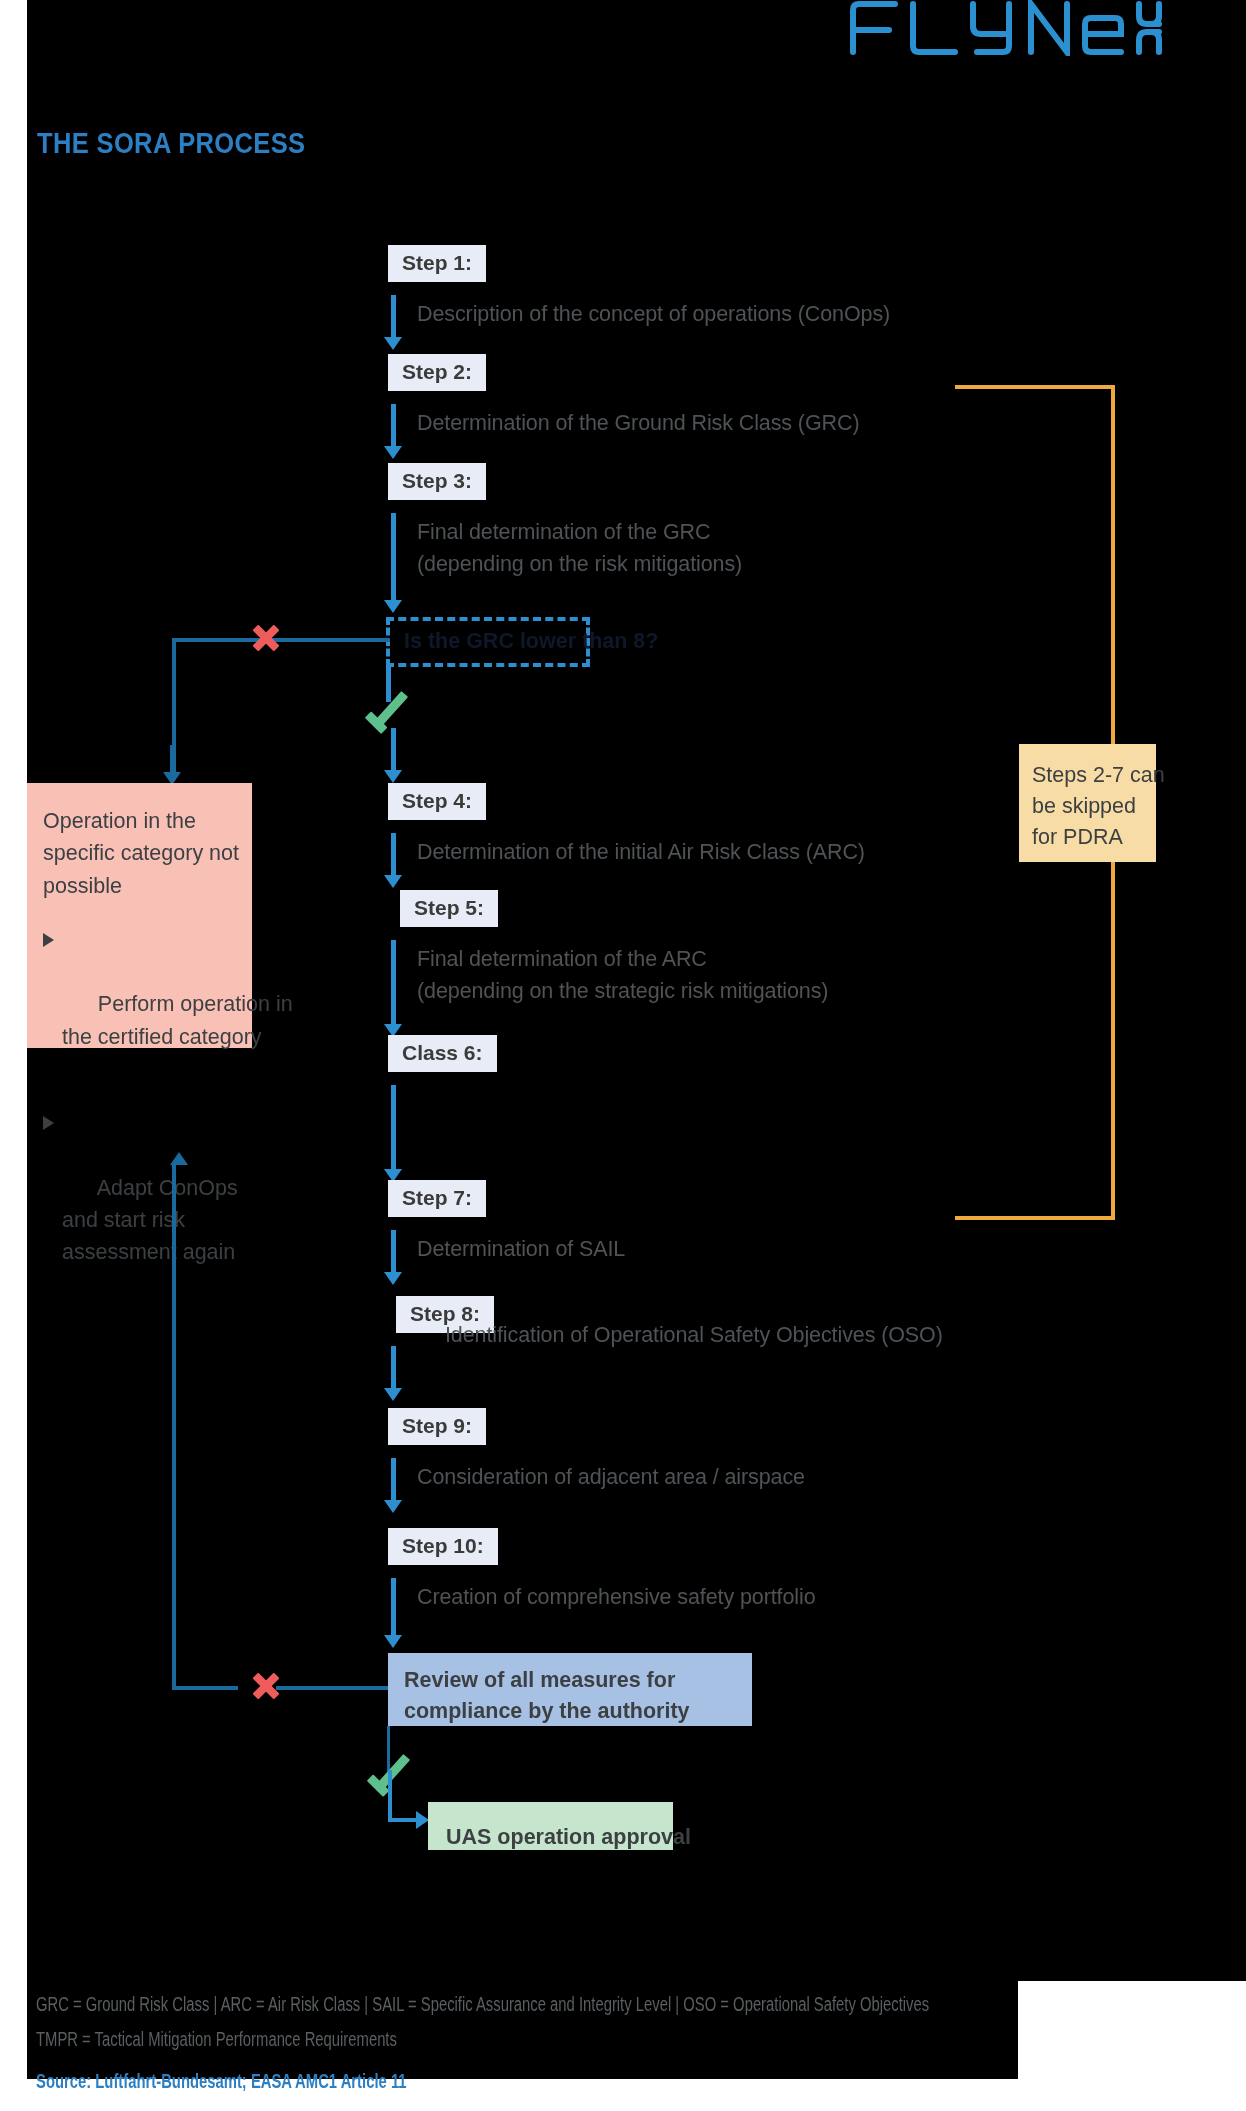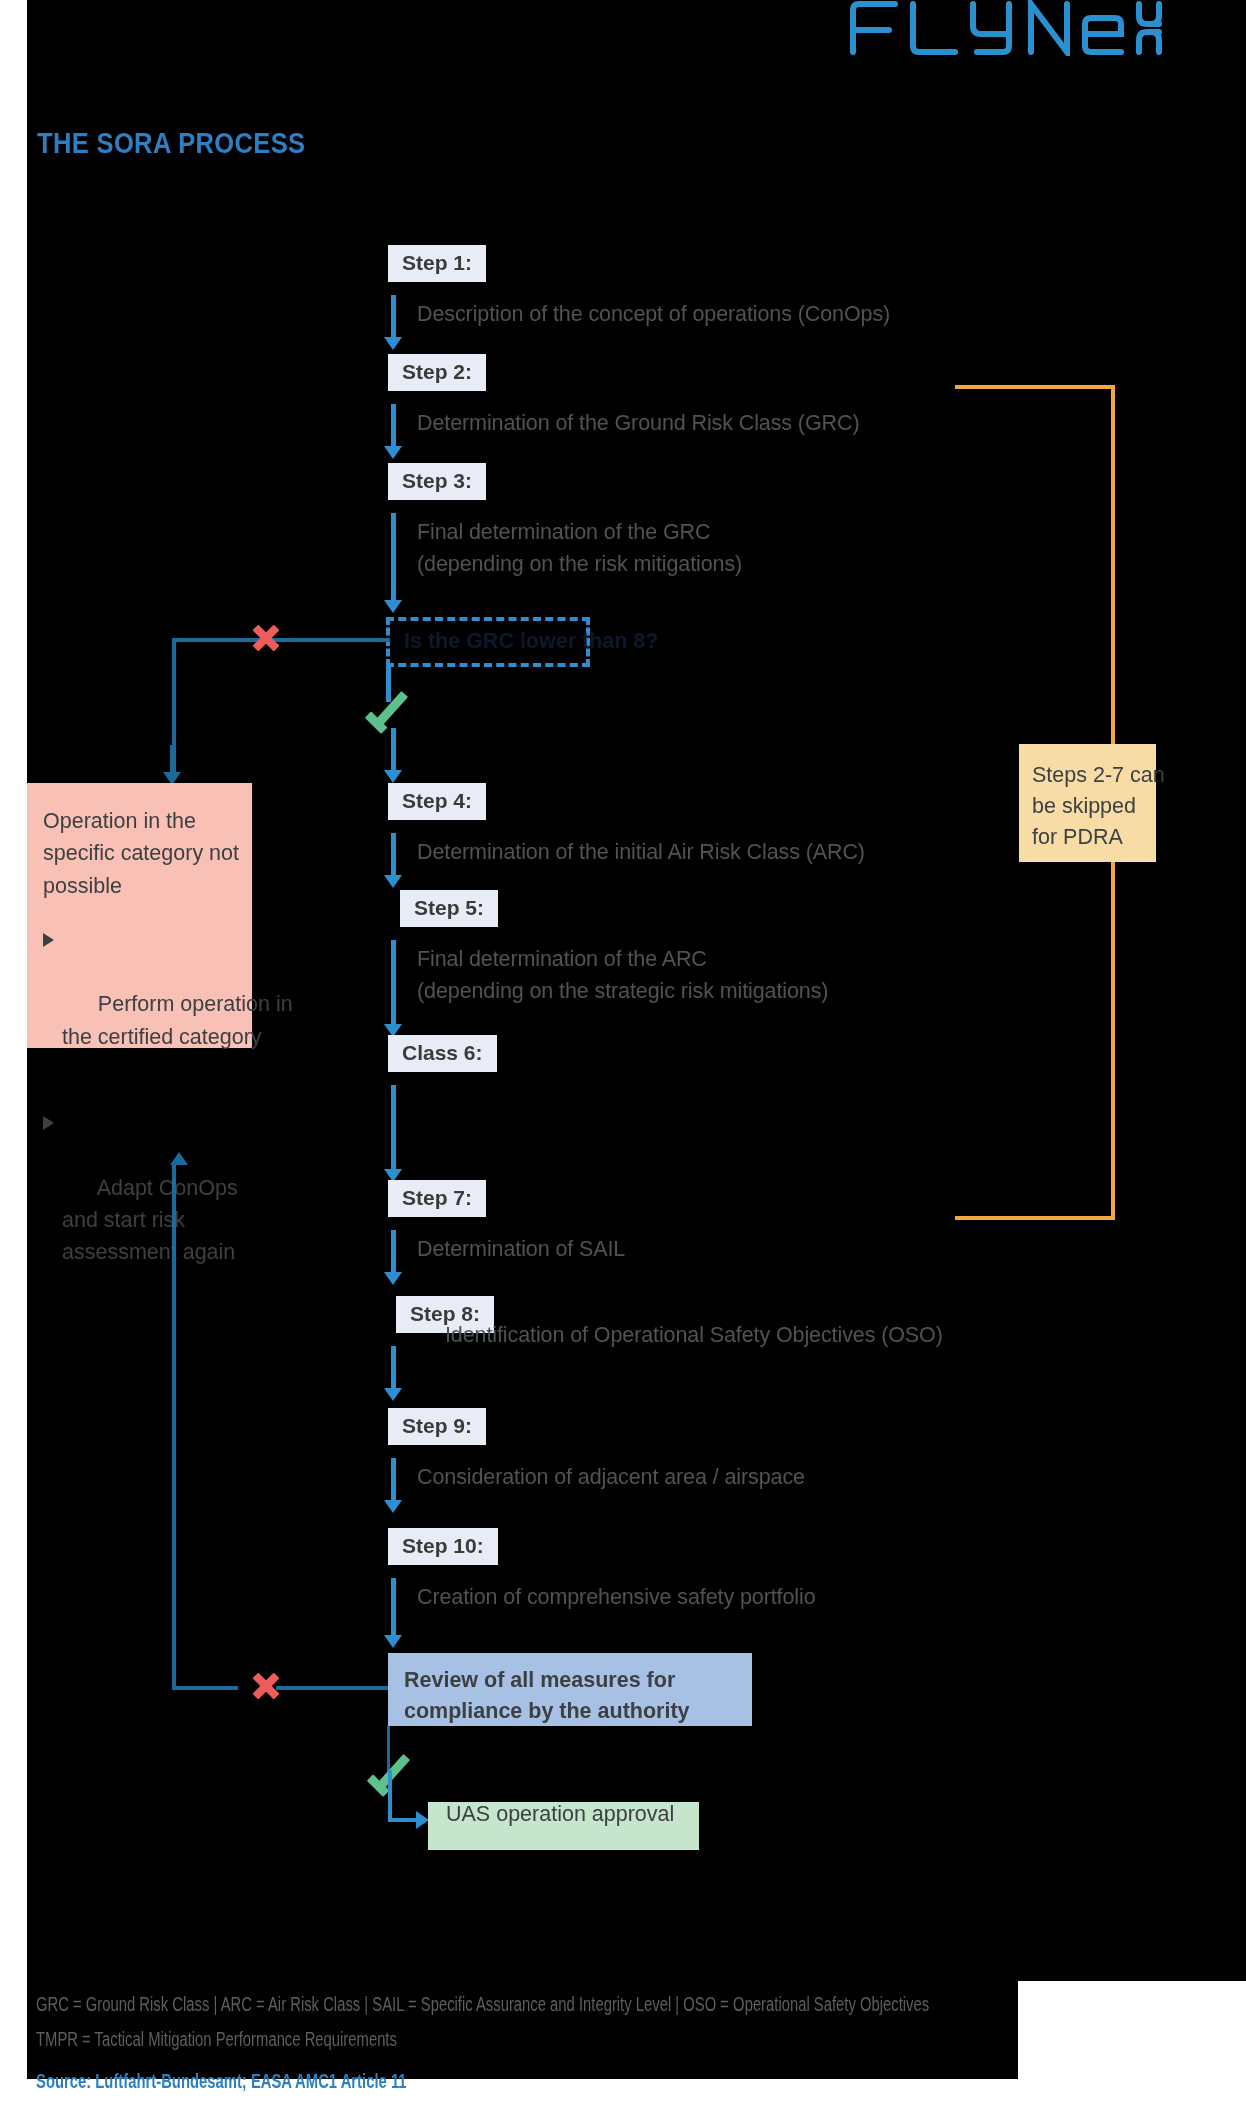--- a/index.html
+++ b/index.html
@@ -177,23 +177,23 @@
   }
   #review-box .txt {
     color: #3d4043; font-size: 21.5px; font-weight: bold;
     line-height: 1.42; white-space: pre;
   }
 
   
   #approval-box {
     position: absolute;
     left: 428px; top: 1802px;
-    width: 271px; height: 48px;
+    width: 245px; height: 48px;
     background: #c6e5cd;
-    display: flex; align-items: flex-start;
+    display: flex; align-items: flex-end; font-weight: bold;
   }
   #approval-box .txt {
     color: #3d4043; font-size: 21.5px;
     padding-left: 18px; white-space: nowrap;
   }
 
   
   #approval-elbow { position: absolute; left: 388px; top: 1770px; width: 48px; height: 56px; }
   #approval-elbow .v { position: absolute; left: 0; top: 0; width: 4px; height: 52px; background: #2e8fd0; }
   #approval-elbow .h { position: absolute; left: 0; top: 48px; width: 30px; height: 4px; background: #2e8fd0; }

